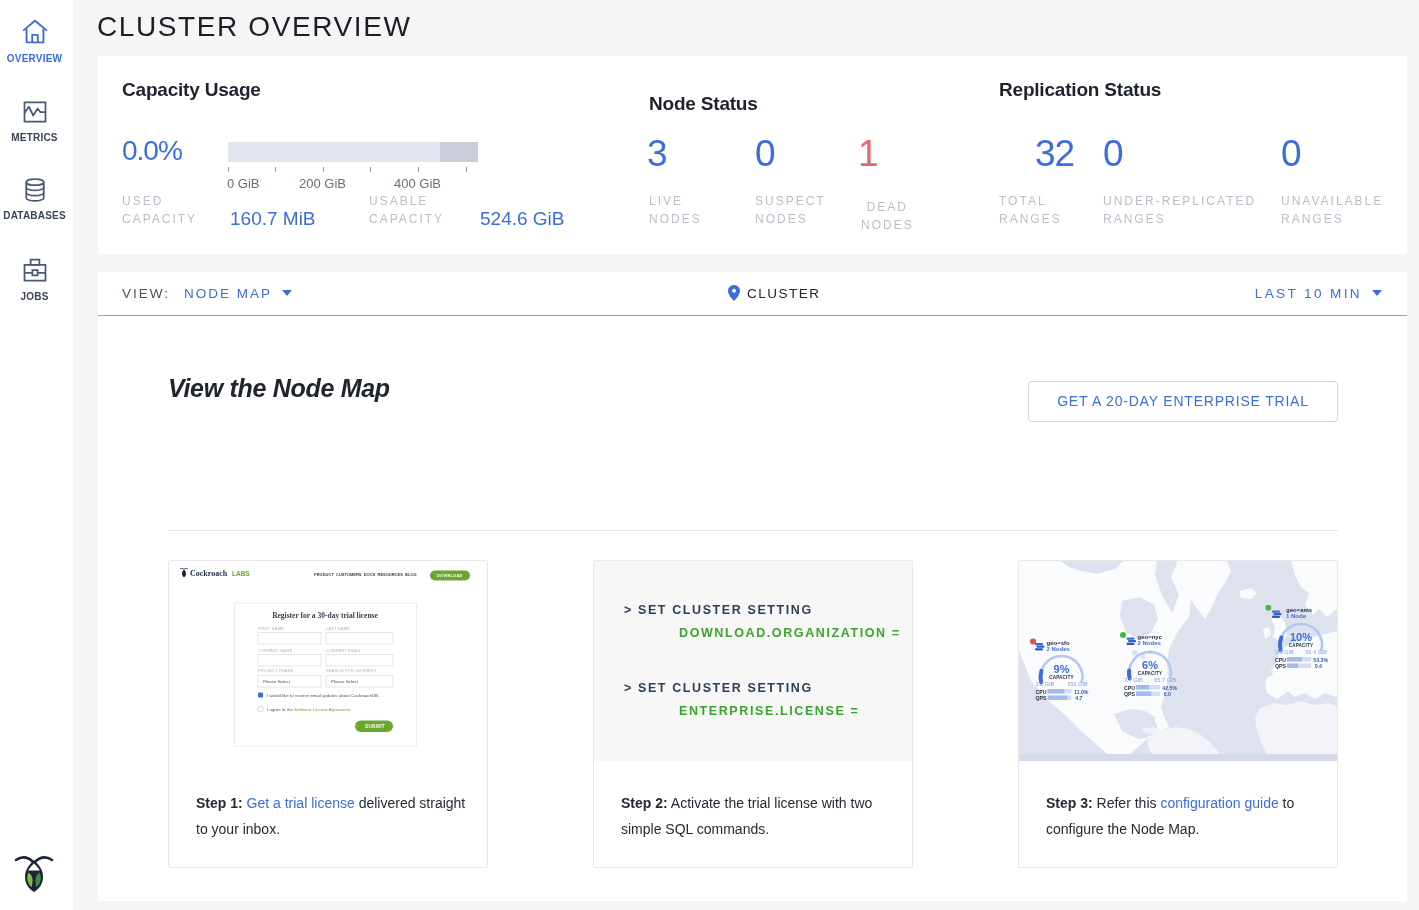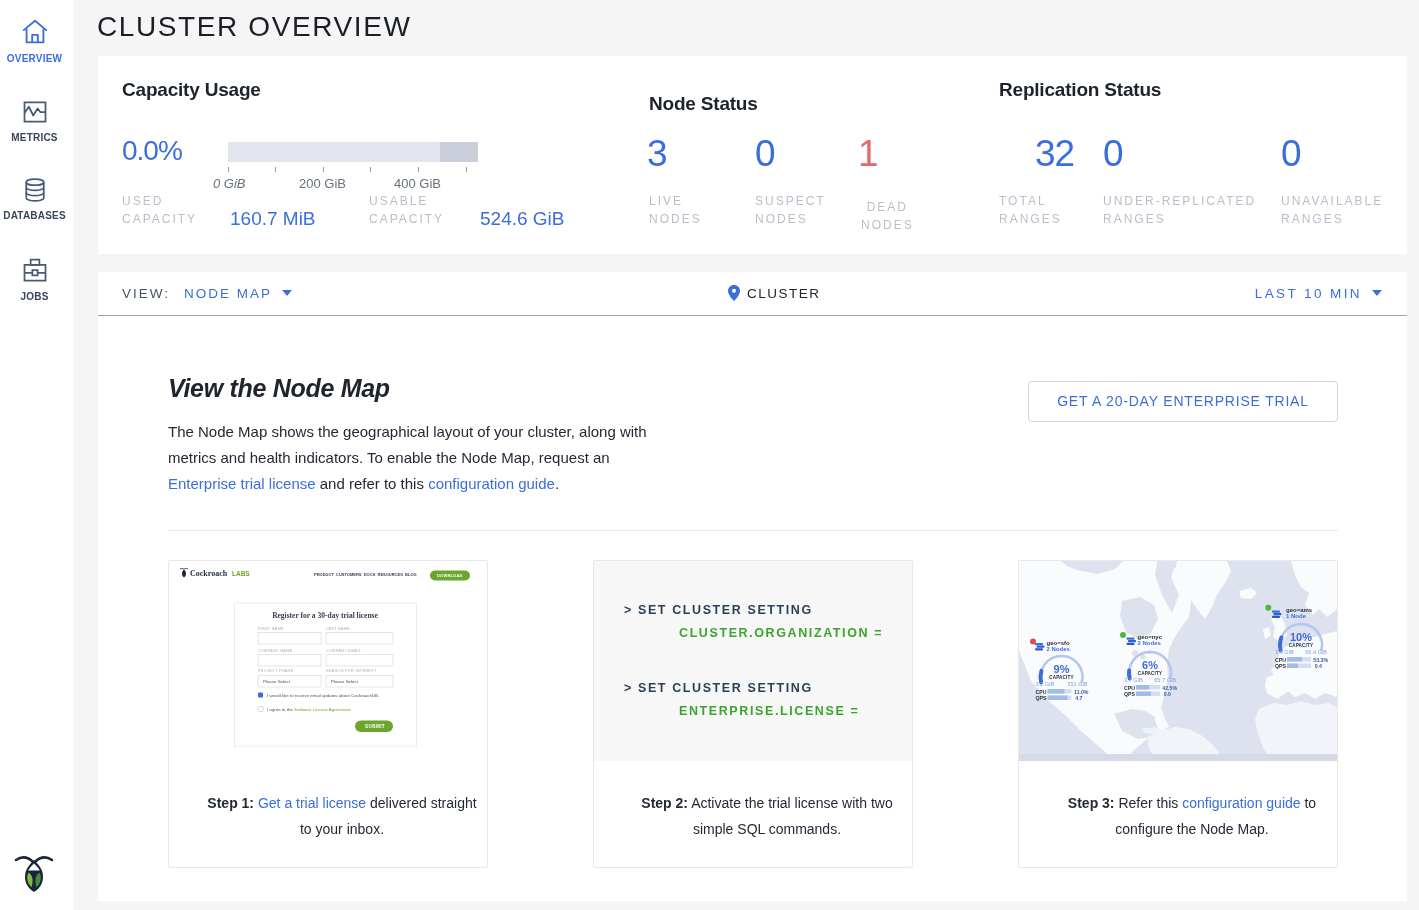--- a/index.html
+++ b/index.html
@@ -28,21 +28,21 @@
   .vb { position:absolute; top:0; height:43px; line-height:43px; font-size:13.5px; letter-spacing:2px; }
   .caret { display:inline-block; width:0; height:0; border-left:5px solid transparent; border-right:5px solid transparent; border-top:6px solid #3b6ddb; vertical-align:middle; margin-left:10px; margin-bottom:2px; }
   
   .panel { position:absolute; left:98px; top:316px; width:1309px; height:585px; background:#fff; }
   .h2 { position:absolute; left:70px; top:58px; font-size:25px; font-weight:600; color:#20242c; letter-spacing:-0.3px;font-style:italic; }
   .para { position:absolute; left:70px; top:103px; font-size:15px; line-height:26px; color:#242a35; }
   .para a { color:#3b6ddb; text-decoration:none; }
   .trialbtn { position:absolute; left:930px; top:65px; width:310px; height:41px; border:1px solid #ccd3e2; border-radius:4px; background:#fff; color:#3b6ddb; font-size:14px; letter-spacing:0.8px; text-align:center; line-height:39px; font-weight:500; }
   .hr { position:absolute; left:70px; top:214px; width:1170px; height:1px; background:#e7e7e9; }
   .stepcard { position:absolute; top:244px; width:320px; height:308px; background:#fff; border:1px solid #e8e8ea; border-radius:2px; }
-  .steptext { position:absolute; left:27px; top:229px; width:292px; font-size:14px; line-height:26px; color:#242a35; white-space:nowrap;text-align:center; }
+  .steptext { position:absolute; left:27px; top:229px; width:292px; font-size:14px; line-height:26px; color:#242a35; white-space:nowrap; }
   .steptext b { font-weight:bold; }
   .steptext a { color:#3b6ddb; text-decoration:none; }
   
   .sqlarea { position:absolute; left:0; top:0; width:318px; height:200px; background:#f7f7f8; }
   .sqlline { position:absolute; font-size:12.5px; font-weight:bold; letter-spacing:1.6px; color:#2c4157; white-space:nowrap; }
   .sqlline { position:absolute; }
   .sqlline.green { color:#3aa52c; }
 </style>
 </head>
 <body>
@@ -103,21 +103,21 @@
   <div class="bignum" style="left:122px; top:137px; font-size:28px;">0.0%</div>
 
   <div class="abs" style="left:228px; top:142px; width:250px; height:20px; background:#e3e5ee;"></div>
   <div class="abs" style="left:440px; top:142px; width:38px; height:20px; background:#c9ceda;"></div>
   <div class="tick" style="left:228px;"></div>
   <div class="tick" style="left:275px;"></div>
   <div class="tick" style="left:323px;"></div>
   <div class="tick" style="left:370px;"></div>
   <div class="tick" style="left:418px;"></div>
   <div class="tick" style="left:466px;"></div>
-  <div class="ticklabel" style="left:213px; top:176px;font-style:italic;">0 GiB</div>
+  <div class="ticklabel" style="left:227px; top:176px;">0 GiB</div>
   <div class="ticklabel" style="left:299px; top:176px;">200 GiB</div>
   <div class="ticklabel" style="left:394px; top:176px;">400 GiB</div>
 
   <div class="caplabel" style="left:122px; top:192px;">USED<br>CAPACITY</div>
   <div class="capvalue" style="left:230px; top:208px;">160.7 MiB</div>
   <div class="caplabel" style="left:369px; top:192px;">USABLE<br>CAPACITY</div>
   <div class="capvalue" style="left:480px; top:208px;">524.6 GiB</div>
 
   <div class="bignum" style="left:647px; top:135px;">3</div>
   <div class="bignum" style="left:755px; top:135px;">0</div>
@@ -139,21 +139,20 @@
     <div class="vb" style="left:630px; color:#20262e; letter-spacing:1.5px; font-weight:500;">
       <svg width="12" height="16" viewBox="0 0 12 16" style="vertical-align:middle; margin-right:7px; margin-bottom:3px;">
         <path d="M6 0 C2.7 0 0 2.6 0 5.9 C0 10.1 6 16 6 16 C6 16 12 10.1 12 5.9 C12 2.6 9.3 0 6 0 Z" fill="#3b6ddb"></path>
         <circle cx="6" cy="5.7" r="2" fill="#fff"></circle>
       </svg>CLUSTER</div>
     <div class="vb blue" style="right:25px; color:#3b6ddb; letter-spacing:2.4px;">LAST 10 MIN<span class="caret"></span></div>
   </div>
 
   <div class="panel">
     <div class="h2">View the Node Map</div>
-    <div class="para">The Node Map shows the geographical layout of your cluster, along with<br>metrics and health indicators. To enable the Node Map, request an<br><a>Enterprise trial license</a> and refer to this <a>configuration guide</a>.</div>
     <div class="trialbtn">GET A 20-DAY ENTERPRISE TRIAL</div>
     <div class="hr"></div>
 
     <div class="stepcard" style="left:70px;">
       <div style="position:absolute; left:0; top:0; width:318px; height:212px; overflow:hidden;">
         
         <svg width="318" height="212" viewBox="0 0 318 212">
 
           <path d="M11 8 C12.5 7 14 7.2 15.2 8.4" fill="none" stroke="#1b2438" stroke-width="0.8"></path>
           <path d="M19 8 C17.5 7 16 7.2 14.8 8.4" fill="none" stroke="#1b2438" stroke-width="0.8"></path>
@@ -193,21 +192,21 @@
           <rect x="186" y="159.5" width="38" height="11.5" rx="5.7" fill="#6ba62d"></rect>
           <text x="196" y="167" font-size="4.6" font-weight="bold" letter-spacing="0.4" fill="#fff">SUBMIT</text>
         </svg>
       </div>
       <div class="steptext"><b>Step 1:</b> <a>Get a trial license</a> delivered straight<br>to your inbox.</div>
     </div>
 
     <div class="stepcard" style="left:495px;">
       <div class="sqlarea"></div>
       <div class="sqlline" style="left:30px; top:42px;">&gt; SET CLUSTER SETTING</div>
-      <div class="sqlline green" style="left:85px; top:65px;">CLUSTER.ORGANIZATION =</div>
+      <div class="sqlline green" style="left:85px; top:65px;">DOWNLOAD.ORGANIZATION =</div>
       <div class="sqlline" style="left:30px; top:120px;">&gt; SET CLUSTER SETTING</div>
       <div class="sqlline green" style="left:85px; top:143px;">ENTERPRISE.LICENSE =</div>
       <div class="steptext"><b>Step 2:</b> Activate the trial license with two<br>simple SQL commands.</div>
     </div>
 
     <div class="stepcard" style="left:920px;">
       <div style="position:absolute; left:0; top:0; width:318px; height:200px; overflow:hidden;">
         <svg width="318" height="200" viewBox="0 0 318 200">
           <rect x="0" y="0" width="318" height="200" fill="#dee2ee"></rect>
 

